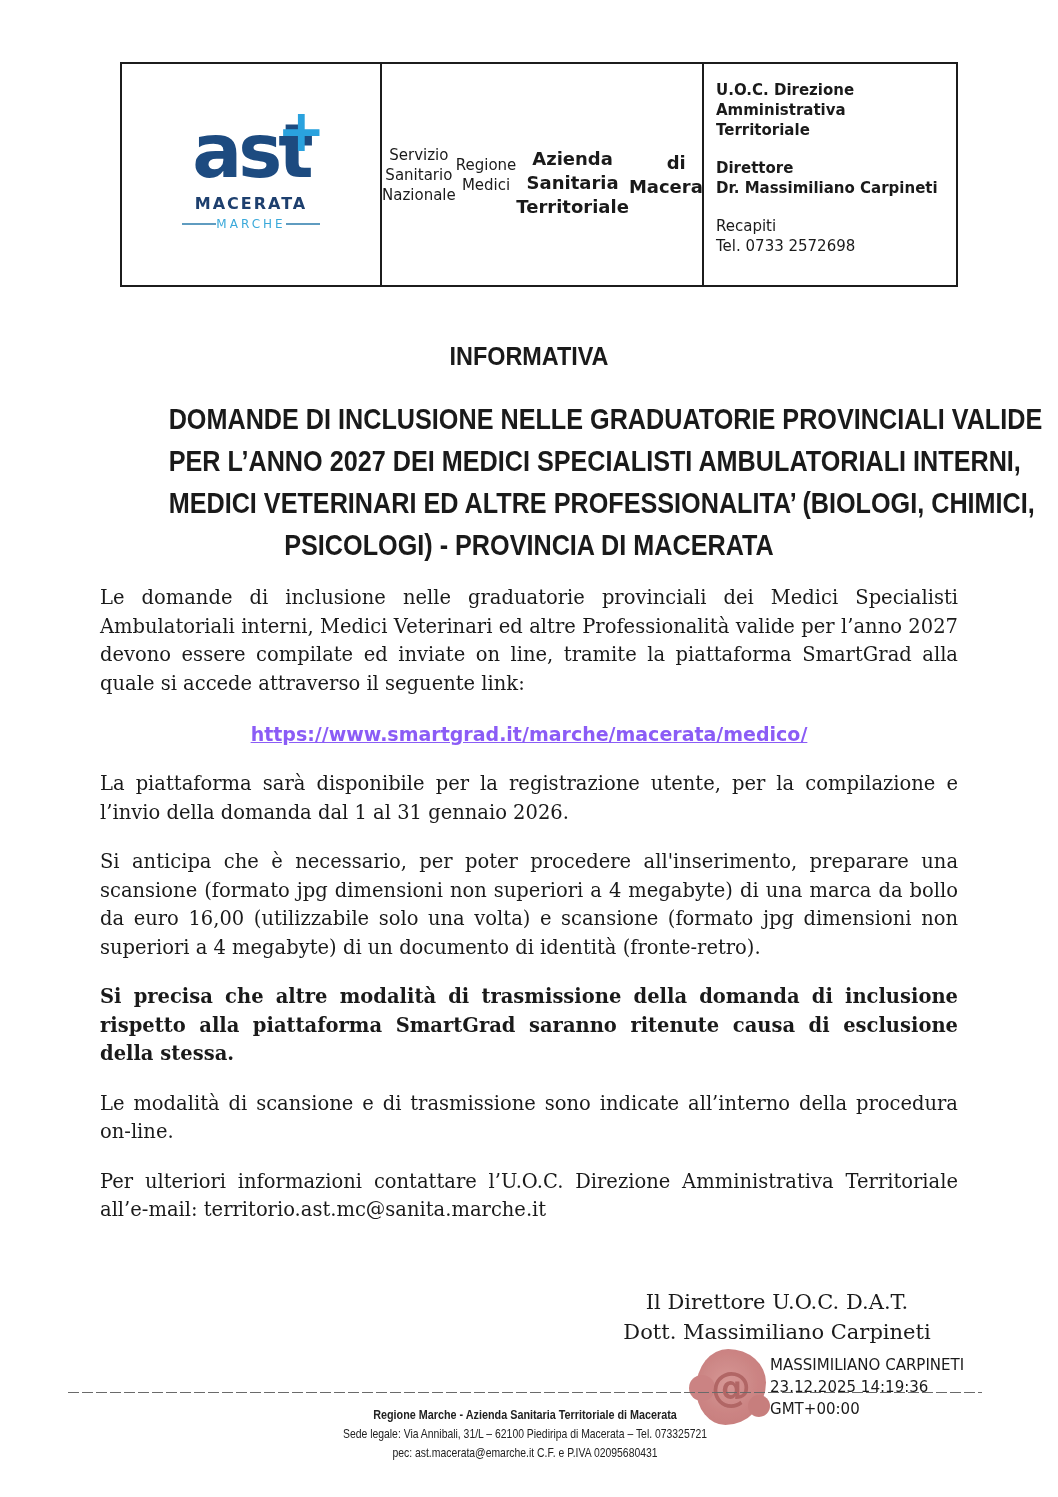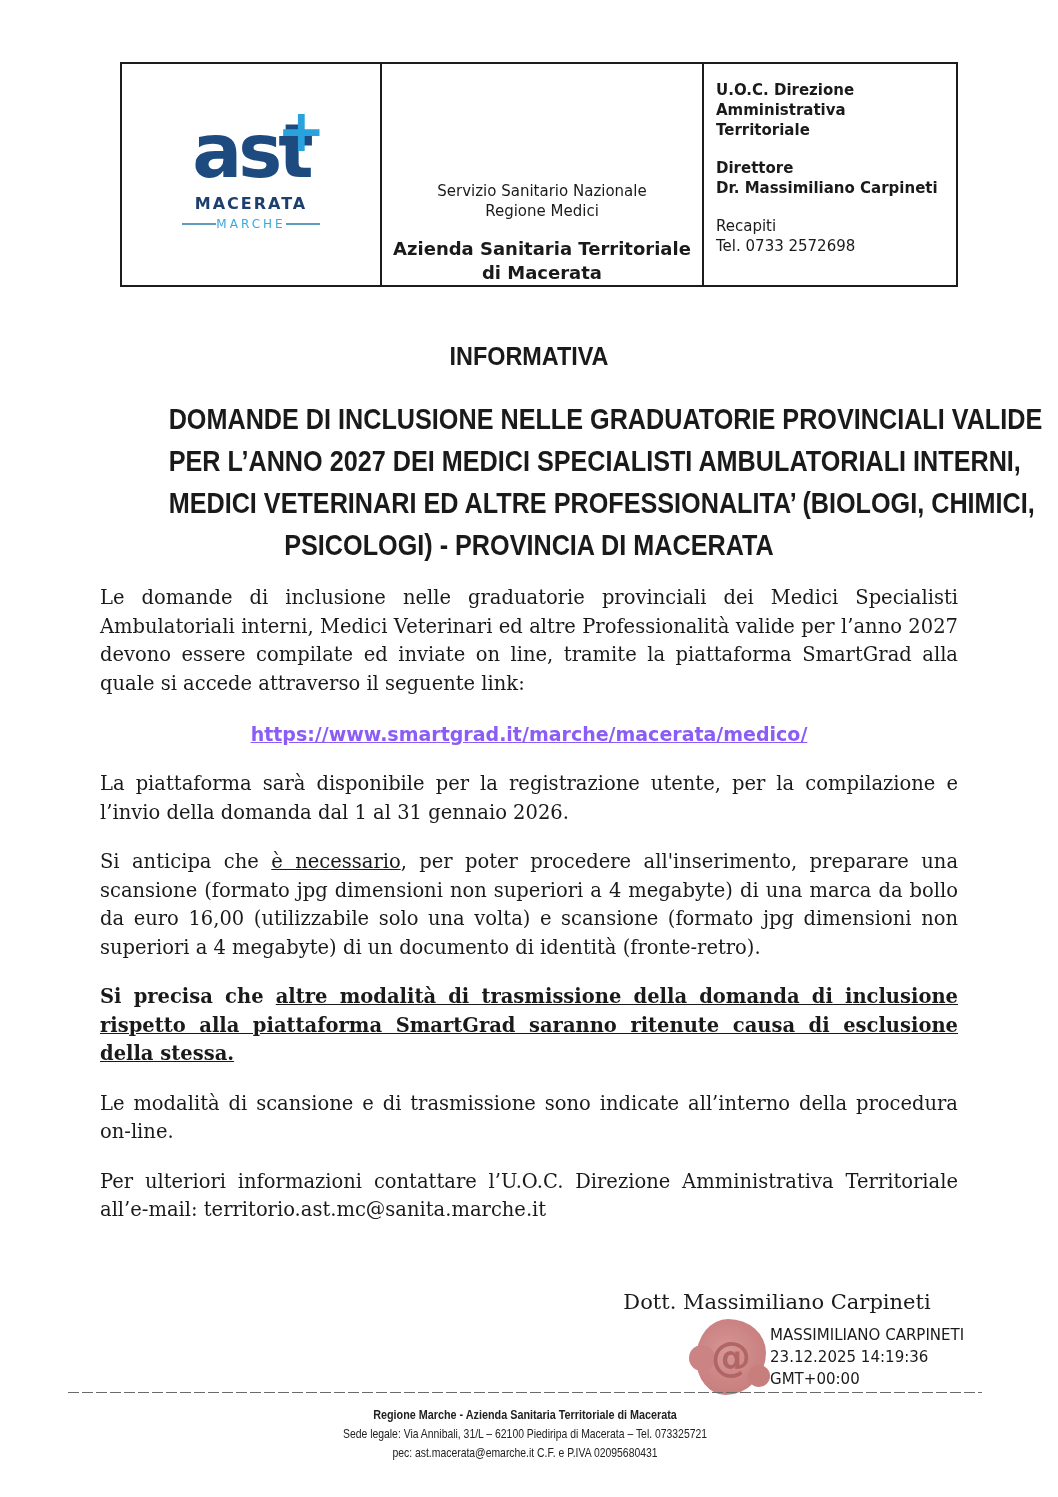--- a/index.html
+++ b/index.html
@@ -18,42 +18,42 @@
   .logo-word{position:relative;display:inline-block;font-weight:bold;font-size:74px;
         letter-spacing:-4px;color:#1d4b80;line-height:0.9;font-family:"DejaVu Sans",sans-serif;}
   .logo-plus{position:absolute;top:-16px;right:-16px;font-size:58px;font-weight:bold;
         color:#2aa2de;letter-spacing:0;line-height:1;}
   .logo-city{margin-top:10px;font-size:16px;font-weight:bold;letter-spacing:2px;color:#1d3f6e;}
   .logo-region{margin-top:4px;display:flex;align-items:center;font-size:12px;
         letter-spacing:3px;color:#3aa9da;}
   .logo-region .rule{width:34px;height:2px;background:#5f9cc0;}
 
   
-  .org-cell{display:flex;flex-direction:column;align-items:center;justify-content:flex-end;
+  .org-cell{display:flex;flex-direction:row;align-items:center;justify-content:space-between;
         text-align:center;font-size:15px;line-height:20px;}
   .org-name{margin-top:16px;font-weight:bold;font-size:18px;line-height:24px;}
 
   
   .dept-cell{padding:16px 6px 0 12px;font-size:15px;line-height:20px;}
   .dept-cell .b{font-weight:bold;}
   .dept-cell .gap{height:18px;}
 
   
   .informativa{margin-top:54px;text-align:center;font-weight:bold;font-size:26px;
         font-family:"Liberation Sans",sans-serif;transform:scaleX(0.9);transform-origin:50% 50%;}
   .doc-title{margin-top:26px;}
   .title-line{text-align:center;font-weight:bold;font-size:30px;line-height:42px;
         font-family:"Liberation Sans",sans-serif;white-space:nowrap;
         transform:scaleX(0.84);transform-origin:50% 50%;}
 
   
   .para{margin:21px 0 0 0;font-family:"DejaVu Serif",serif;font-size:19.5px;
         line-height:28.5px;text-align:justify;}
   .para.first{margin-top:18px;}
-  .u{text-decoration:underline;}
+  .u{}
   .bold-u{font-weight:bold;}
   .link-line{margin:25px 0;text-align:center;}
   .smart-link{font-family:"DejaVu Sans",sans-serif;font-weight:bold;font-size:19px;
         color:#8b5cf6;text-decoration:underline;cursor:pointer;}
 
   
   .signature{margin:62px 0 0 auto;width:362px;text-align:center;
         font-family:"DejaVu Serif",serif;font-size:21px;line-height:30px;}
   .stamp-row{display:flex;align-items:flex-start;margin-left:100px;margin-top:2px;text-align:left;}
   .stamp-seal{position:relative;width:70px;height:76px;flex:0 0 auto;
@@ -138,20 +138,21 @@
 
     <p class="para"><span>Si anticipa che </span><span class="u">è necessario</span><span>, per poter procedere all'inserimento, preparare una scansione (formato jpg dimensioni non superiori a 4 megabyte) di una marca da bollo da euro 16,00 (utilizzabile solo una volta) e scansione (formato jpg dimensioni non superiori a 4 megabyte) di un documento di identità (fronte-retro).</span></p>
 
     <p class="para bold-u"><span>Si precisa che </span><span class="u">altre modalità di trasmissione della domanda di inclusione rispetto alla piattaforma SmartGrad saranno ritenute causa di esclusione della stessa.</span></p>
 
     <p class="para">Le modalità di scansione e di trasmissione sono indicate all’interno della procedura on-line.</p>
 
     <p class="para">Per ulteriori informazioni contattare l’U.O.C. Direzione Amministrativa Territoriale all’e-mail: territorio.ast.mc@sanita.marche.it</p>
 
     <div class="signature">
+      <div>Il Direttore U.O.C. D.A.T.</div>
       <div>Dott. Massimiliano Carpineti</div>
       <div class="stamp-row">
         <div class="stamp-seal">
           <span class="stamp-at">@</span>
         </div>
         <div class="stamp-text">
           <div>MASSIMILIANO CARPINETI</div>
           <div>23.12.2025 14:19:36</div>
           <div>GMT+00:00</div>
         </div>

